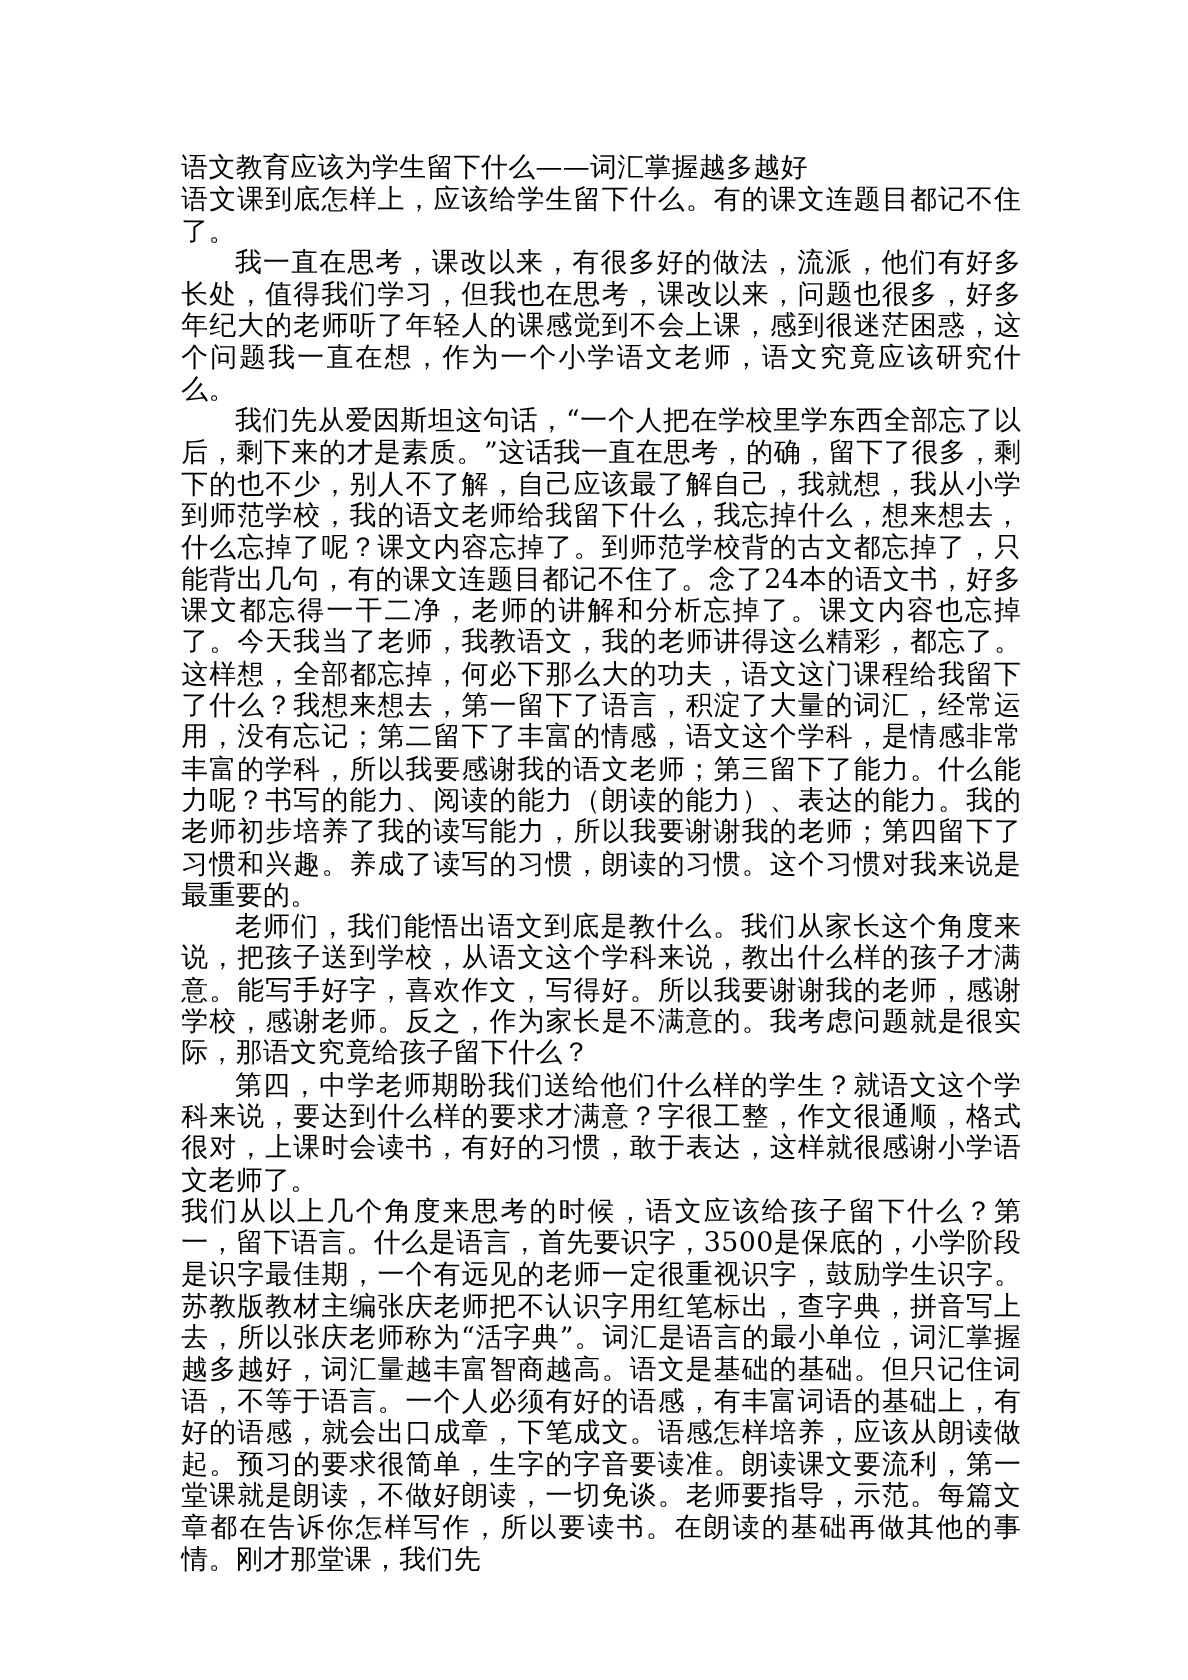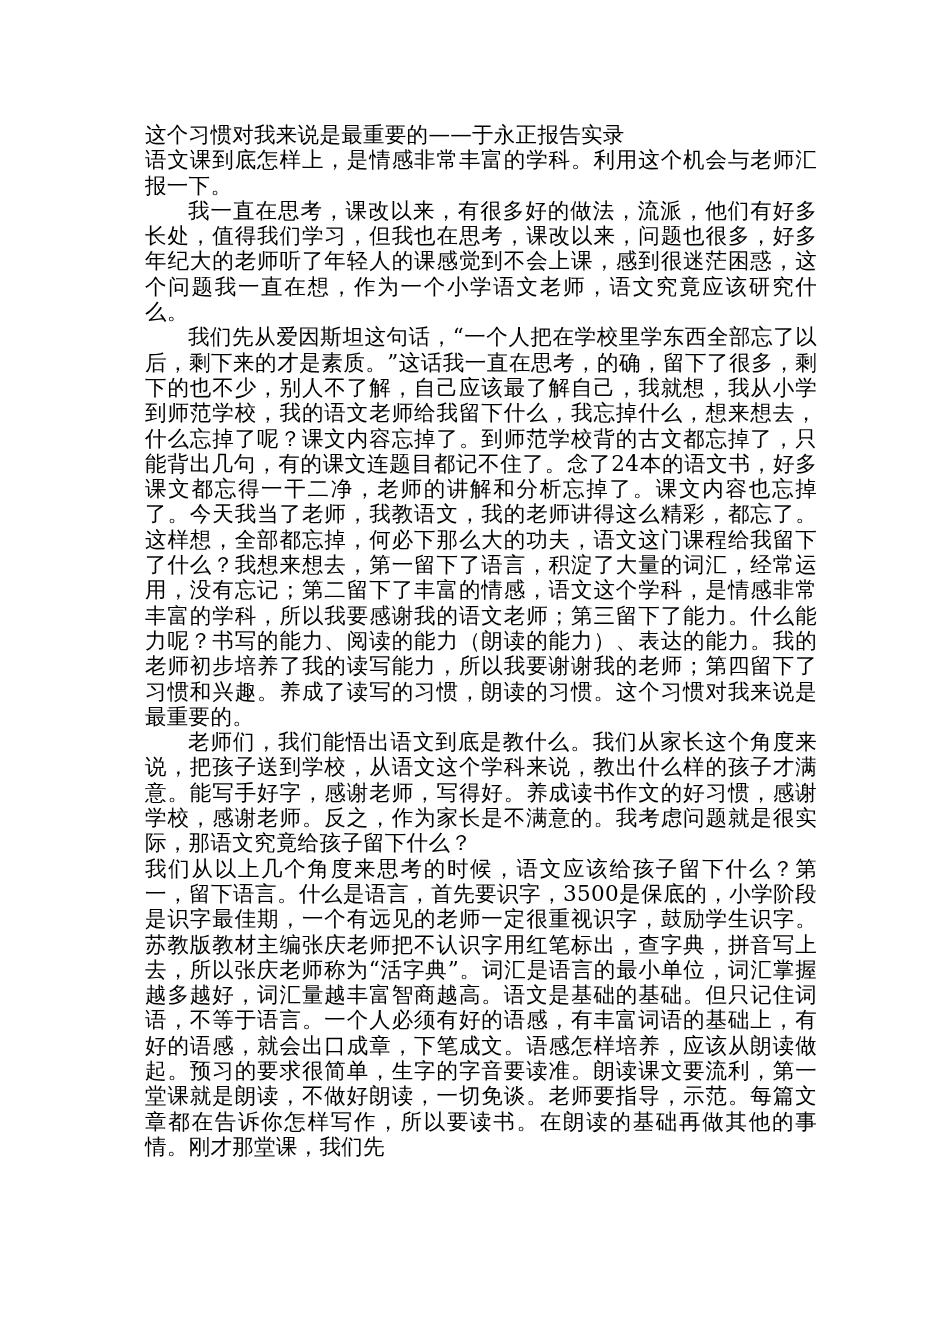--- a/index.html
+++ b/index.html
@@ -35,20 +35,21 @@
   }
   p.para.indent {
     text-indent: 2em;
   }
 </style>
 </head>
 <body>
 
 <div class="page">
   <div class="content">
-      <p class="para">这个习惯对我来说是最重要的——于永正报告实录</p>
-      <p class="para">语文课到底怎样上，是情感非常丰富的学科。利用这个机会与老师汇报一下。</p>
+      <p class="para">语文教育应该为学生留下什么——词汇掌握越多越好</p>
+      <p class="para">语文课到底怎样上，应该给学生留下什么。有的课文连题目都记不住了。</p>
       <p class="para indent">我一直在思考，课改以来，有很多好的做法，流派，他们有好多长处，值得我们学习，但我也在思考，课改以来，问题也很多，好多年纪大的老师听了年轻人的课感觉到不会上课，感到很迷茫困惑，这个问题我一直在想，作为一个小学语文老师，语文究竟应该研究什么。</p>
       <p class="para indent">我们先从爱因斯坦这句话，“一个人把在学校里学东西全部忘了以后，剩下来的才是素质。”这话我一直在思考，的确，留下了很多，剩下的也不少，别人不了解，自己应该最了解自己，我就想，我从小学到师范学校，我的语文老师给我留下什么，我忘掉什么，想来想去，什么忘掉了呢？课文内容忘掉了。到师范学校背的古文都忘掉了，只能背出几句，有的课文连题目都记不住了。念了24本的语文书，好多课文都忘得一干二净，老师的讲解和分析忘掉了。课文内容也忘掉了。今天我当了老师，我教语文，我的老师讲得这么精彩，都忘了。这样想，全部都忘掉，何必下那么大的功夫，语文这门课程给我留下了什么？我想来想去，第一留下了语言，积淀了大量的词汇，经常运用，没有忘记；第二留下了丰富的情感，语文这个学科，是情感非常丰富的学科，所以我要感谢我的语文老师；第三留下了能力。什么能力呢？书写的能力、阅读的能力（朗读的能力）、表达的能力。我的老师初步培养了我的读写能力，所以我要谢谢我的老师；第四留下了习惯和兴趣。养成了读写的习惯，朗读的习惯。这个习惯对我来说是最重要的。</p>
-      <p class="para indent">老师们，我们能悟出语文到底是教什么。我们从家长这个角度来说，把孩子送到学校，从语文这个学科来说，教出什么样的孩子才满意。能写手好字，感谢老师，写得好。养成读书作文的好习惯，感谢学校，感谢老师。反之，作为家长是不满意的。我考虑问题就是很实际，那语文究竟给孩子留下什么？</p>
+      <p class="para indent">老师们，我们能悟出语文到底是教什么。我们从家长这个角度来说，把孩子送到学校，从语文这个学科来说，教出什么样的孩子才满意。能写手好字，喜欢作文，写得好。所以我要谢谢我的老师，感谢学校，感谢老师。反之，作为家长是不满意的。我考虑问题就是很实际，那语文究竟给孩子留下什么？</p>
+      <p class="para indent">第四，中学老师期盼我们送给他们什么样的学生？就语文这个学科来说，要达到什么样的要求才满意？字很工整，作文很通顺，格式很对，上课时会读书，有好的习惯，敢于表达，这样就很感谢小学语文老师了。</p>
       <p class="para">我们从以上几个角度来思考的时候，语文应该给孩子留下什么？第一，留下语言。什么是语言，首先要识字，3500是保底的，小学阶段是识字最佳期，一个有远见的老师一定很重视识字，鼓励学生识字。苏教版教材主编张庆老师把不认识字用红笔标出，查字典，拼音写上去，所以张庆老师称为“活字典”。词汇是语言的最小单位，词汇掌握越多越好，词汇量越丰富智商越高。语文是基础的基础。但只记住词语，不等于语言。一个人必须有好的语感，有丰富词语的基础上，有好的语感，就会出口成章，下笔成文。语感怎样培养，应该从朗读做起。预习的要求很简单，生字的字音要读准。朗读课文要流利，第一堂课就是朗读，不做好朗读，一切免谈。老师要指导，示范。每篇文章都在告诉你怎样写作，所以要读书。在朗读的基础再做其他的事情。刚才那堂课，我们先</p>
     </div>
 </div>
 
 </body></html>

